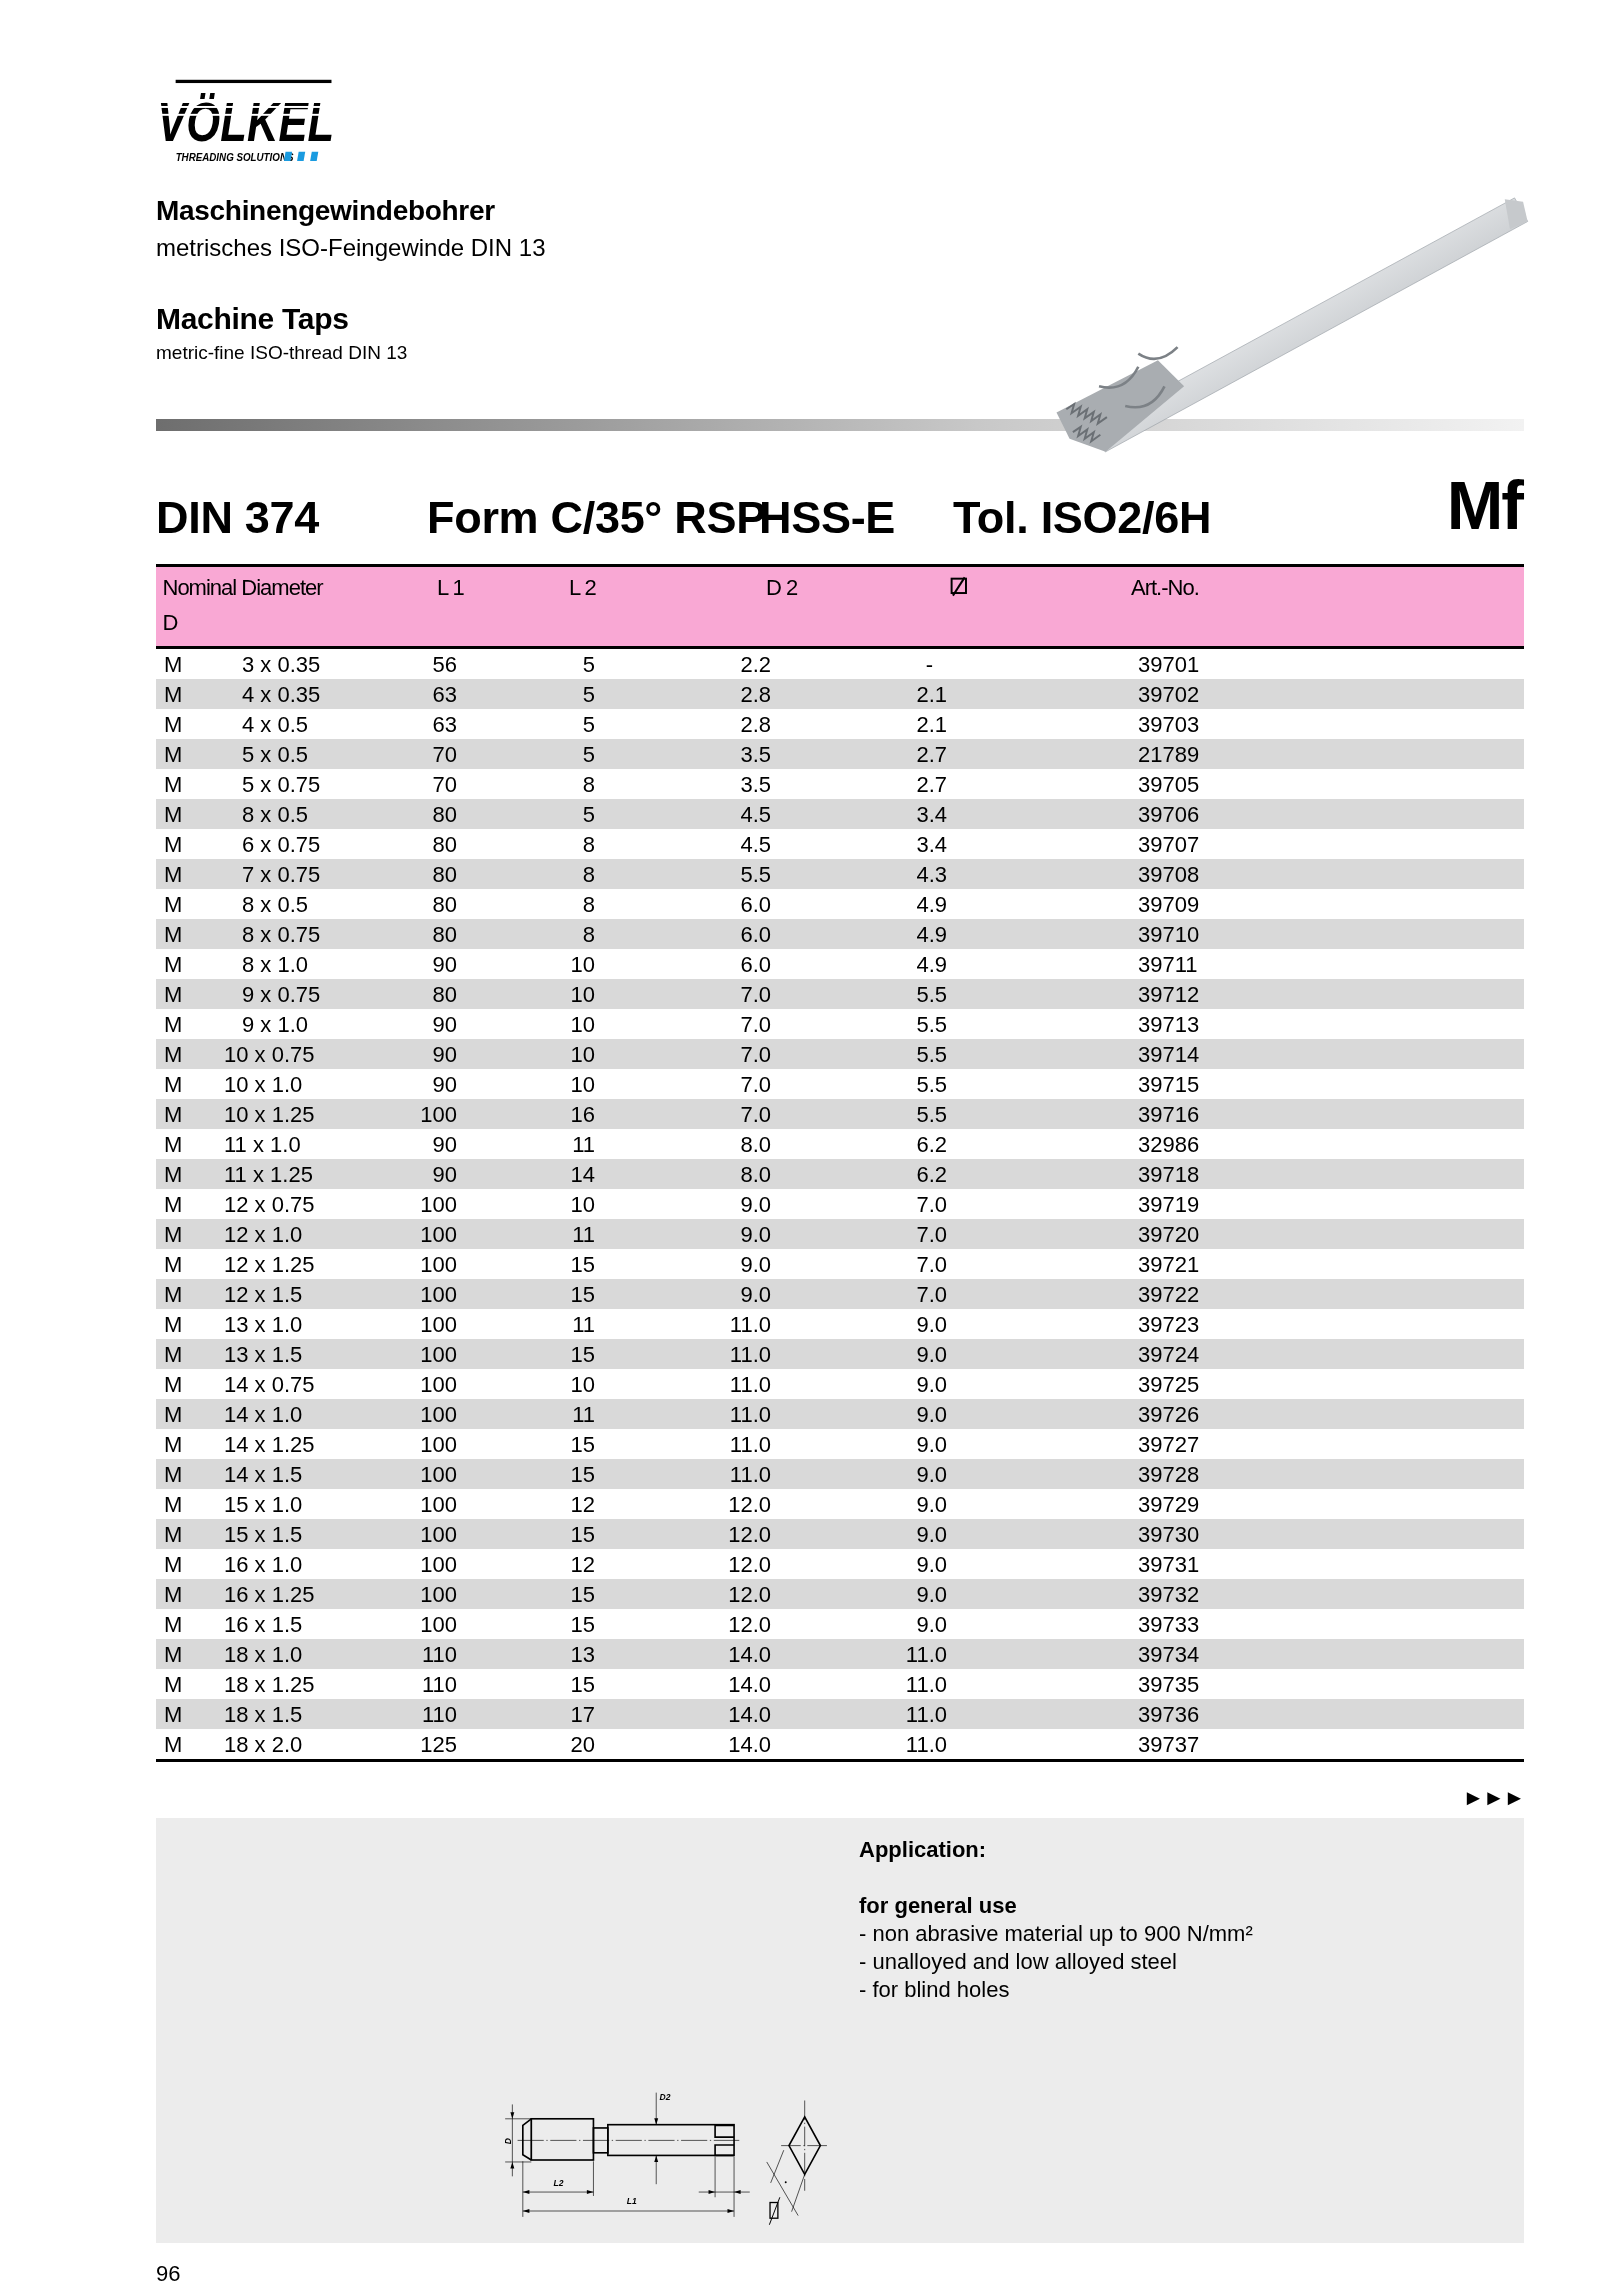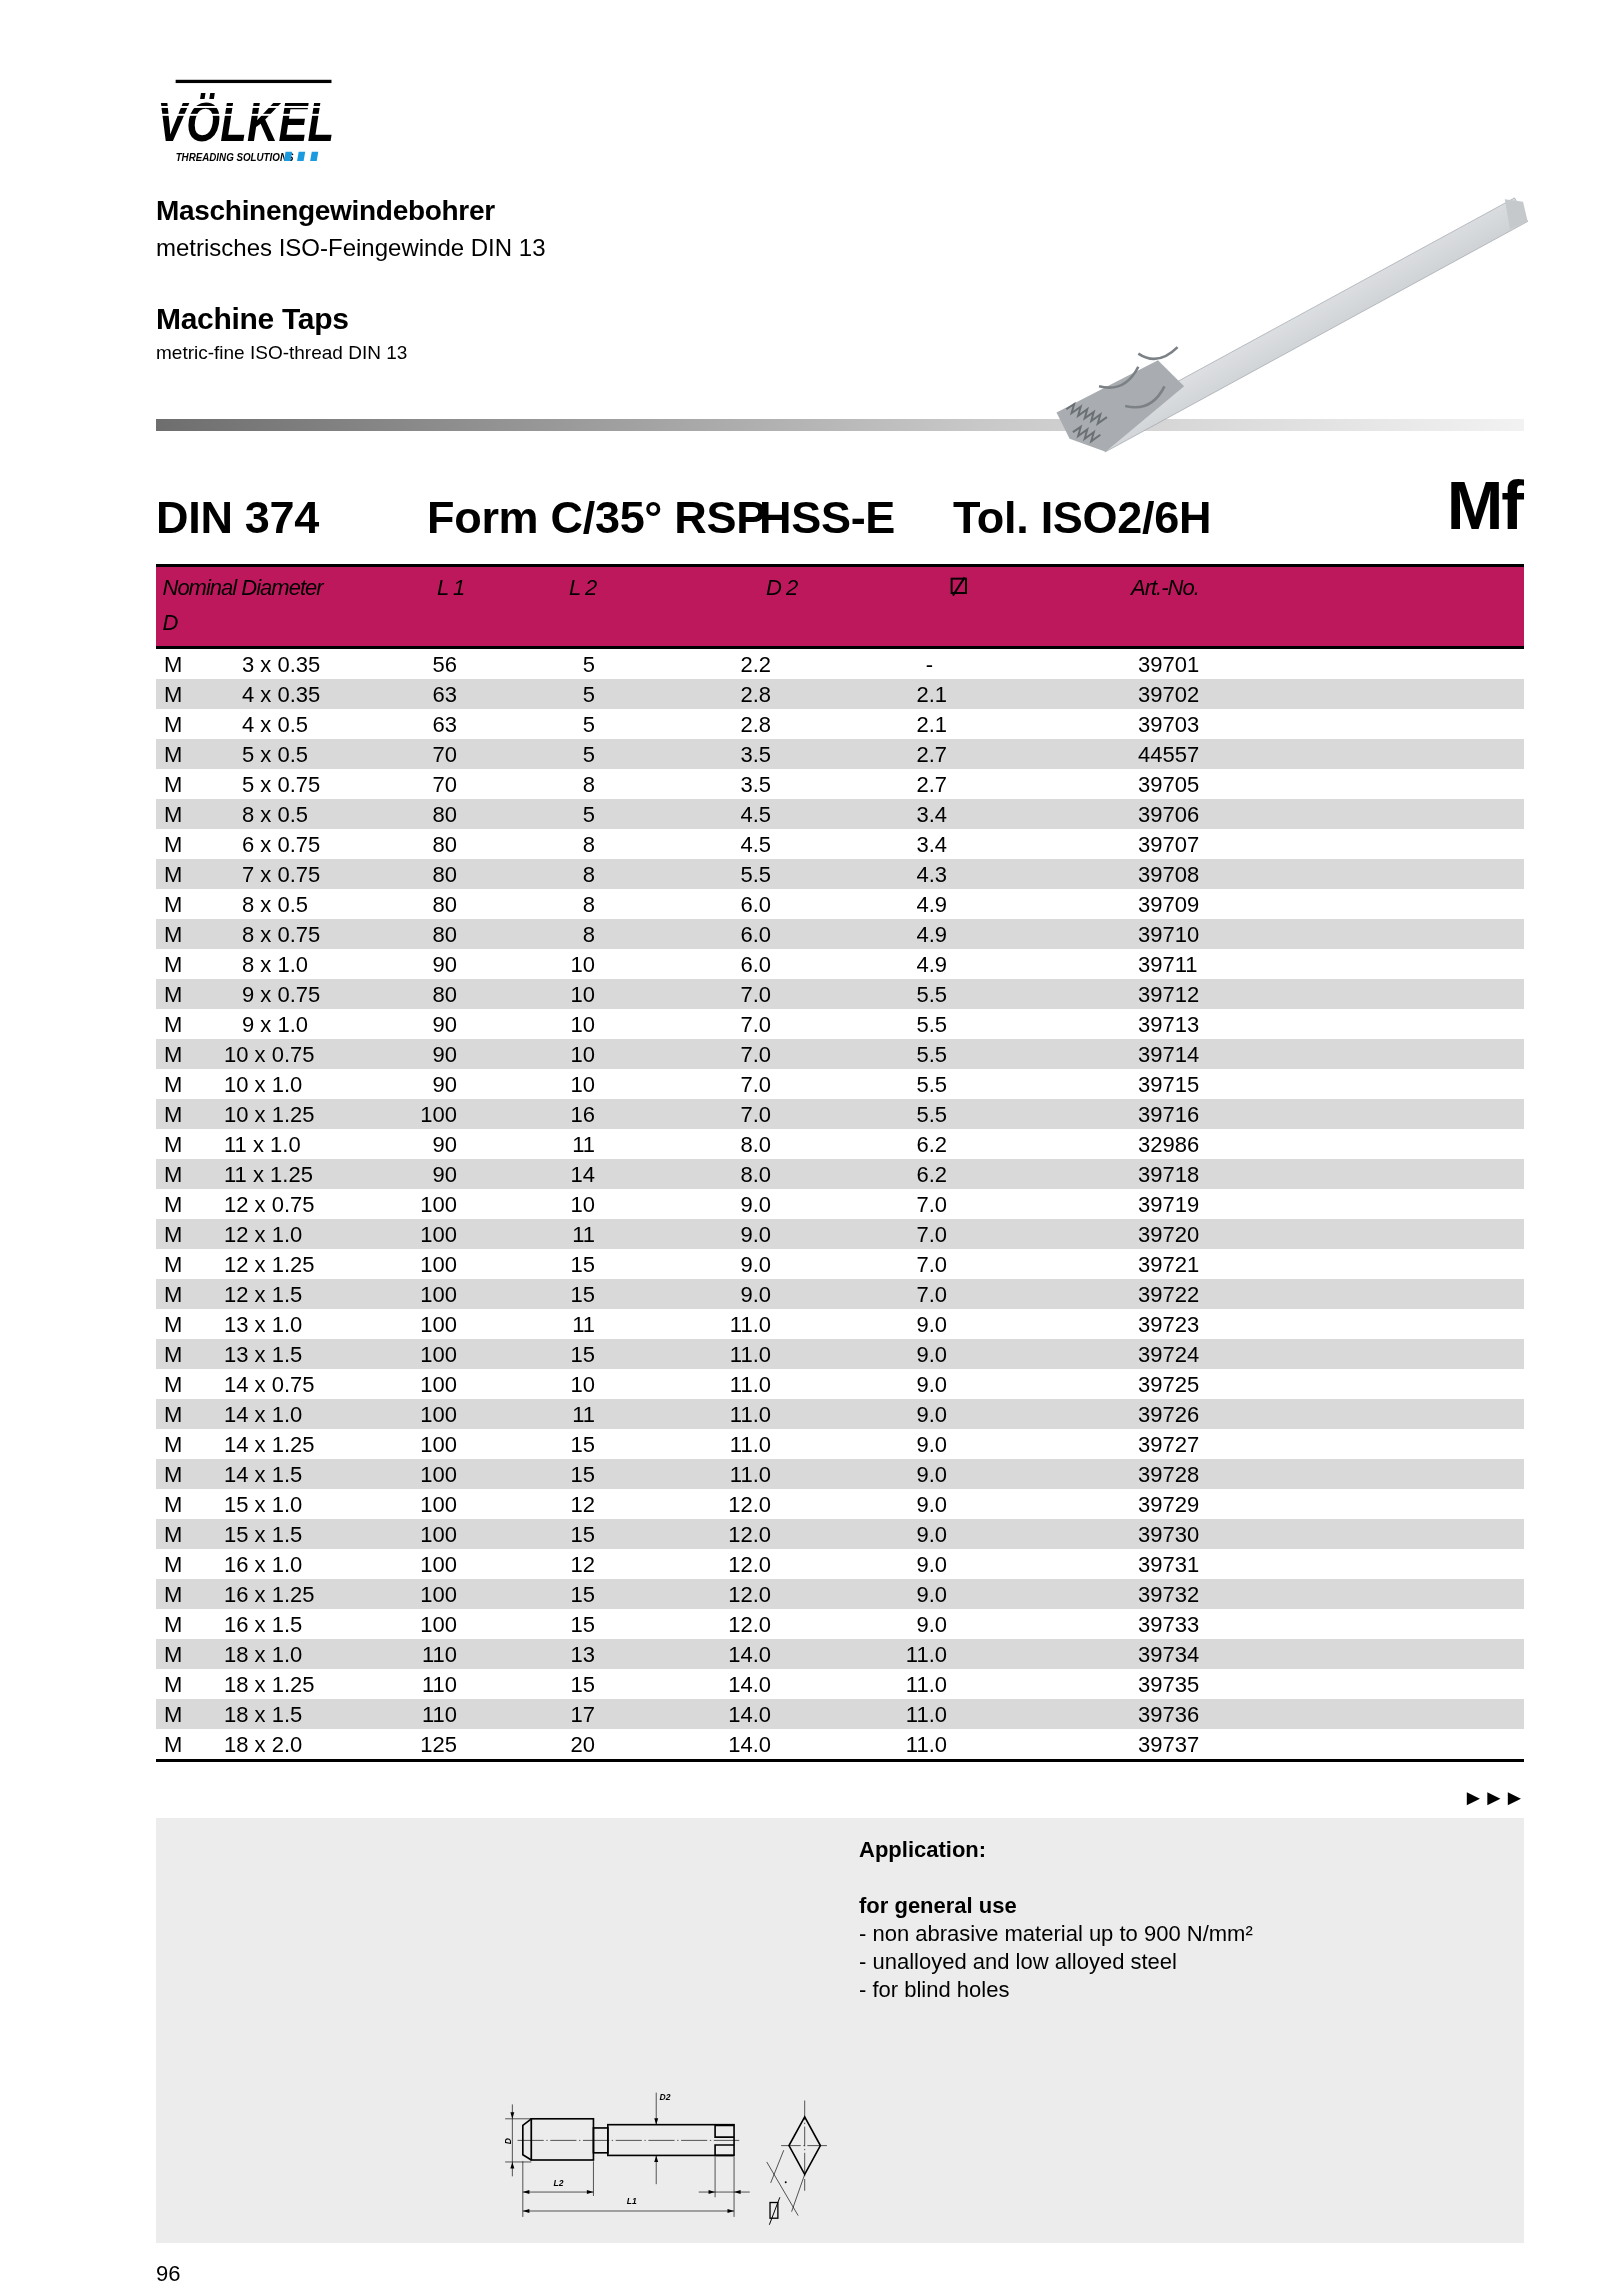--- a/index.html
+++ b/index.html
@@ -10,21 +10,21 @@
   .title-de{left:156px;top:195px;font-size:28px;font-weight:bold;letter-spacing:-0.3px;}
   .sub-de{left:156px;top:234px;font-size:24px;}
   .title-en{left:156px;top:302px;font-size:30px;font-weight:bold;letter-spacing:-0.3px;}
   .sub-en{left:156px;top:342px;font-size:19px;}
   #rule{left:156px;top:419px;width:1368px;height:11.8px;background:linear-gradient(to right,#6e6e6e 0%,#9a9a9a 30%,#c8c8c8 60%,#f2f2f2 100%);}
   #tap{left:942px;top:190px;width:602px;height:288px;}
   .spec{top:492px;font-size:45px;font-weight:bold;letter-spacing:-0.3px;}
   .mf{right:101px;top:466px;font-size:68px;font-weight:bold;letter-spacing:-2px;}
   
   #table{left:156px;top:564px;width:1368px;}
-  .thead{background:#be185d;border-top:3.9px solid #000;border-bottom:3.3px solid #000;height:79px;position:relative;font-style:italic;}
+  .thead{background:#f9a8d4;border-top:3.9px solid #000;border-bottom:3.3px solid #000;height:79px;position:relative;}
   .thead span{position:absolute;font-size:22px;letter-spacing:-1px;}
   .row{height:30px;position:relative;font-size:22px;}
   .row.alt{background:#d9d9d9;}
   .row span{position:absolute;top:3.3px;}
   .c-m{left:7.9px;}
   .c-d2{left:68px;}
   .c-l1{left:236px;width:65px;text-align:right;}
   .c-l2{left:380px;width:59px;text-align:right;}
   .c-dd2{left:550px;width:65px;text-align:right;}
   .c-sq{left:726px;width:65px;text-align:right;}
@@ -132,21 +132,21 @@
     <span class="c-sq">2.1</span>
     <span class="c-art">39703</span>
   </div>
       <div class="row alt">
     <span class="c-m">M</span>
     <span class="c-d2" style="left: 86px;">5 x 0.5</span>
     <span class="c-l1">70</span>
     <span class="c-l2">5</span>
     <span class="c-dd2">3.5</span>
     <span class="c-sq">2.7</span>
-    <span class="c-art">44557</span>
+    <span class="c-art">21789</span>
   </div>
       <div class="row">
     <span class="c-m">M</span>
     <span class="c-d2" style="left: 86px;">5 x 0.75</span>
     <span class="c-l1">70</span>
     <span class="c-l2">8</span>
     <span class="c-dd2">3.5</span>
     <span class="c-sq">2.7</span>
     <span class="c-art">39705</span>
   </div>

